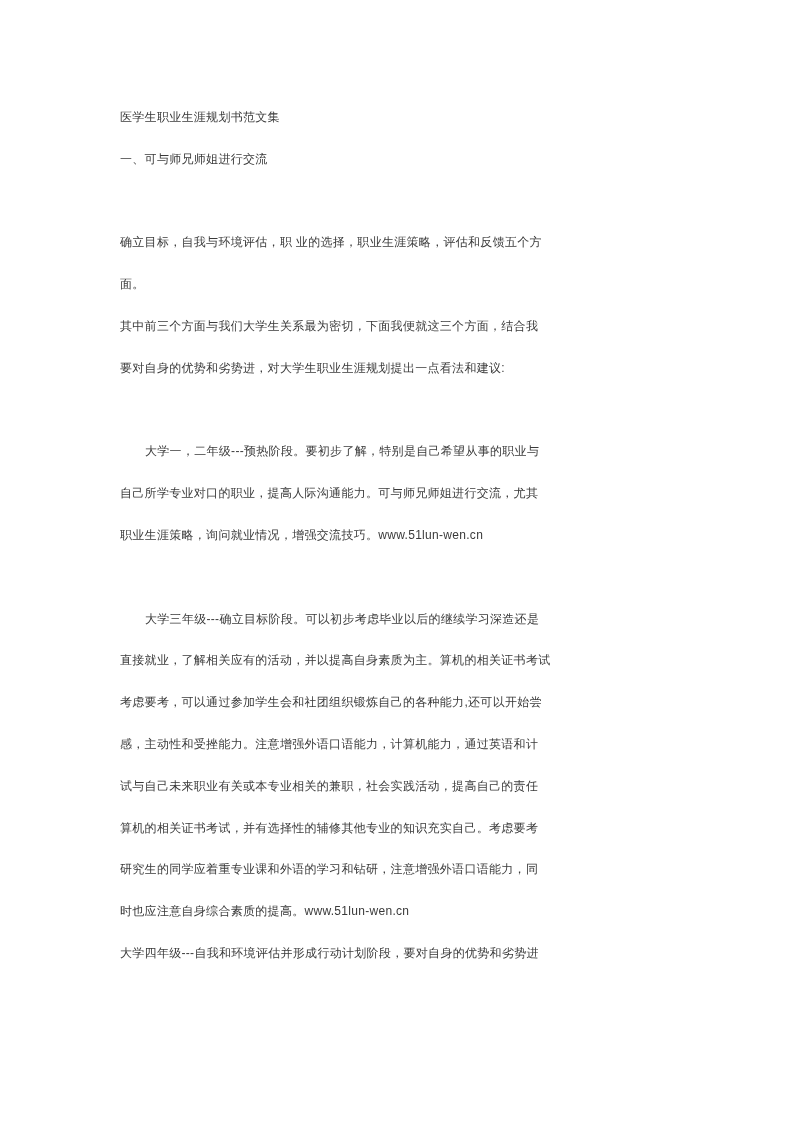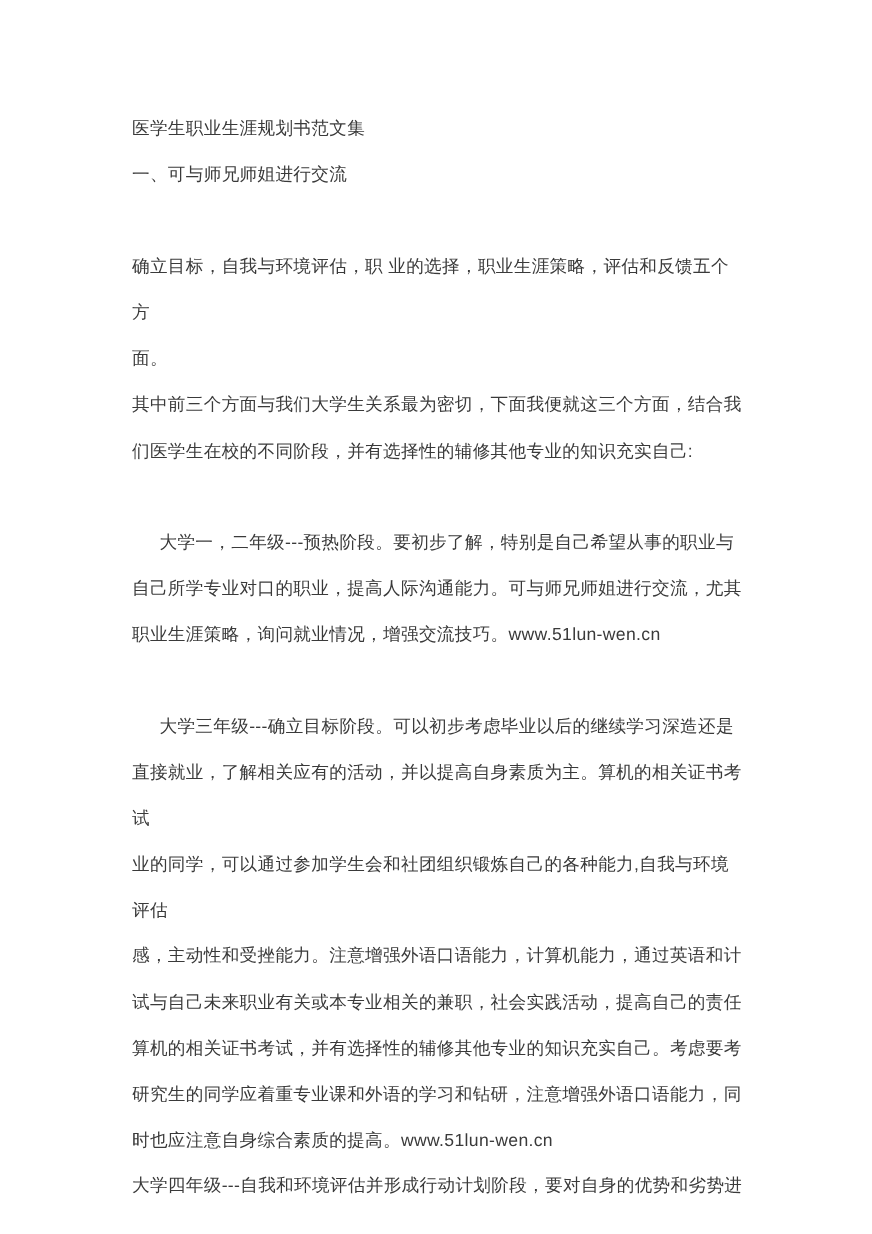--- a/index.html
+++ b/index.html
@@ -14,21 +14,21 @@
     background: #ffffff;
     overflow: hidden;
     font-family: "Liberation Sans", "DejaVu Sans", sans-serif;
   }
   .text-block {
     position: absolute;
     top: 97px;
     left: 120px;
     width: 556px;
     color: #3a3a3a;
-    font-size: 16px;
+    font-size: 12px;
     letter-spacing: 0.3px;
     line-height: 41.8px;
   }
   .doc-line {
     white-space: pre-wrap;   
     min-height: 41.8px;
   }
   .doc-line.blank {
     height: 41.8px;
   }
@@ -40,29 +40,29 @@
 <body>
 
 <div class="page">
   <div class="text-block" id="doc-lines">
       <div class="doc-line">医学生职业生涯规划书范文集</div>
       <div class="doc-line">一、可与师兄师姐进行交流</div>
       <div class="doc-line blank"></div>
       <div class="doc-line">确立目标，自我与环境评估，职 业的选择，职业生涯策略，评估和反馈五个方</div>
       <div class="doc-line">面。</div>
       <div class="doc-line">其中前三个方面与我们大学生关系最为密切，下面我便就这三个方面，结合我</div>
-      <div class="doc-line">们医学生在校的不同阶段，并有选择性的辅修其他专业的知识充实自己:</div>
+      <div class="doc-line">要对自身的优势和劣势进，对大学生职业生涯规划提出一点看法和建议:</div>
       <div class="doc-line blank"></div>
       <div class="doc-line indent">大学一，二年级---预热阶段。要初步了解，特别是自己希望从事的职业与</div>
       <div class="doc-line">自己所学专业对口的职业，提高人际沟通能力。可与师兄师姐进行交流，尤其</div>
       <div class="doc-line">职业生涯策略，询问就业情况，增强交流技巧。www.51lun-wen.cn</div>
       <div class="doc-line blank"></div>
       <div class="doc-line indent">大学三年级---确立目标阶段。可以初步考虑毕业以后的继续学习深造还是</div>
       <div class="doc-line">直接就业，了解相关应有的活动，并以提高自身素质为主。算机的相关证书考试</div>
-      <div class="doc-line">业的同学，可以通过参加学生会和社团组织锻炼自己的各种能力,自我与环境评估</div>
+      <div class="doc-line">考虑要考，可以通过参加学生会和社团组织锻炼自己的各种能力,还可以开始尝</div>
       <div class="doc-line">感，主动性和受挫能力。注意增强外语口语能力，计算机能力，通过英语和计</div>
       <div class="doc-line">试与自己未来职业有关或本专业相关的兼职，社会实践活动，提高自己的责任</div>
       <div class="doc-line">算机的相关证书考试，并有选择性的辅修其他专业的知识充实自己。考虑要考</div>
       <div class="doc-line">研究生的同学应着重专业课和外语的学习和钻研，注意增强外语口语能力，同</div>
       <div class="doc-line">时也应注意自身综合素质的提高。www.51lun-wen.cn</div>
       <div class="doc-line">大学四年级---自我和环境评估并形成行动计划阶段，要对自身的优势和劣势进</div>
     </div>
 </div>
 
 </body></html>

